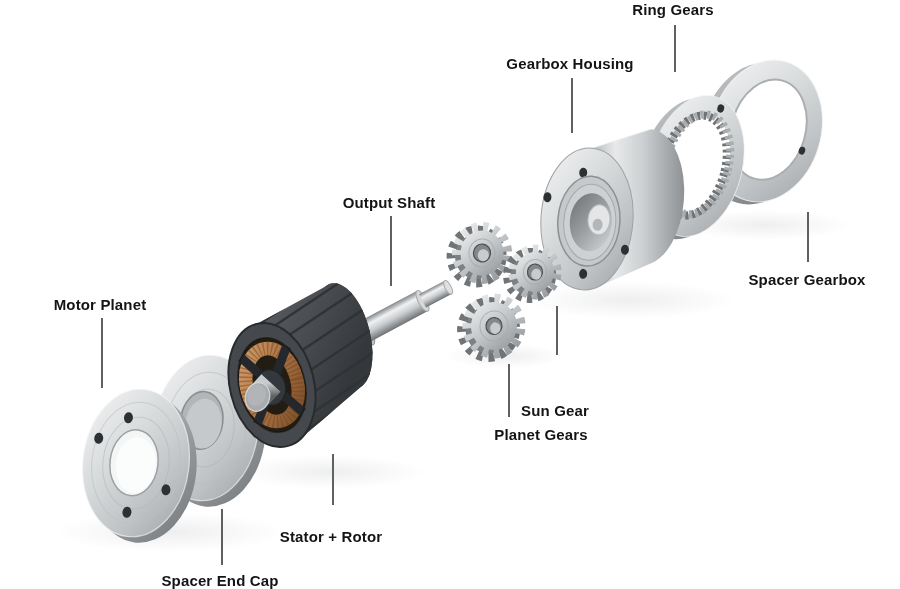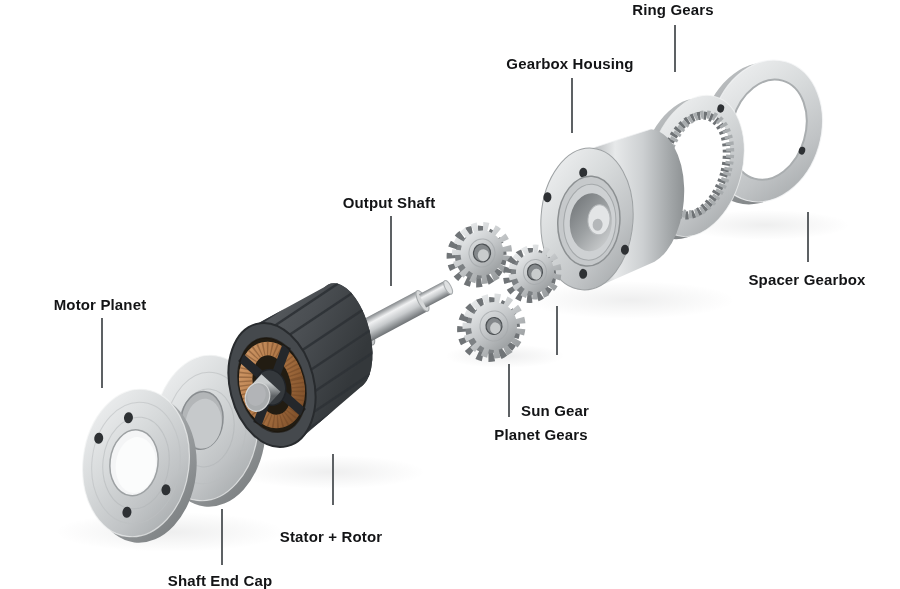--- a/index.html
+++ b/index.html
@@ -246,15 +246,15 @@
   <div class="leader" style="left:221px;top:509px;height:56px;"></div>
 
   <div class="part-label" style="left:673px;top:1px;">Ring Gears</div>
   <div class="part-label" style="left:570px;top:55px;">Gearbox Housing</div>
   <div class="part-label" style="left:807px;top:271px;">Spacer Gearbox</div>
   <div class="part-label" style="left:389px;top:194px;">Output Shaft</div>
   <div class="part-label" style="left:555px;top:354px;margin-top:48px;">Sun Gear</div>
   <div class="part-label" style="left:507px;top:426px;margin-left:34px;">Planet Gears</div>
   <div class="part-label" style="left:100px;top:296px;">Motor Planet</div>
   <div class="part-label" style="left:331px;top:528px;">Stator + Rotor</div>
-  <div class="part-label" style="left:220px;top:572px;">Shaft End Cap</div>
+  <div class="part-label" style="left:220px;top:572px;">Spacer End Cap</div>
 
 </div>
 
 </body></html>

